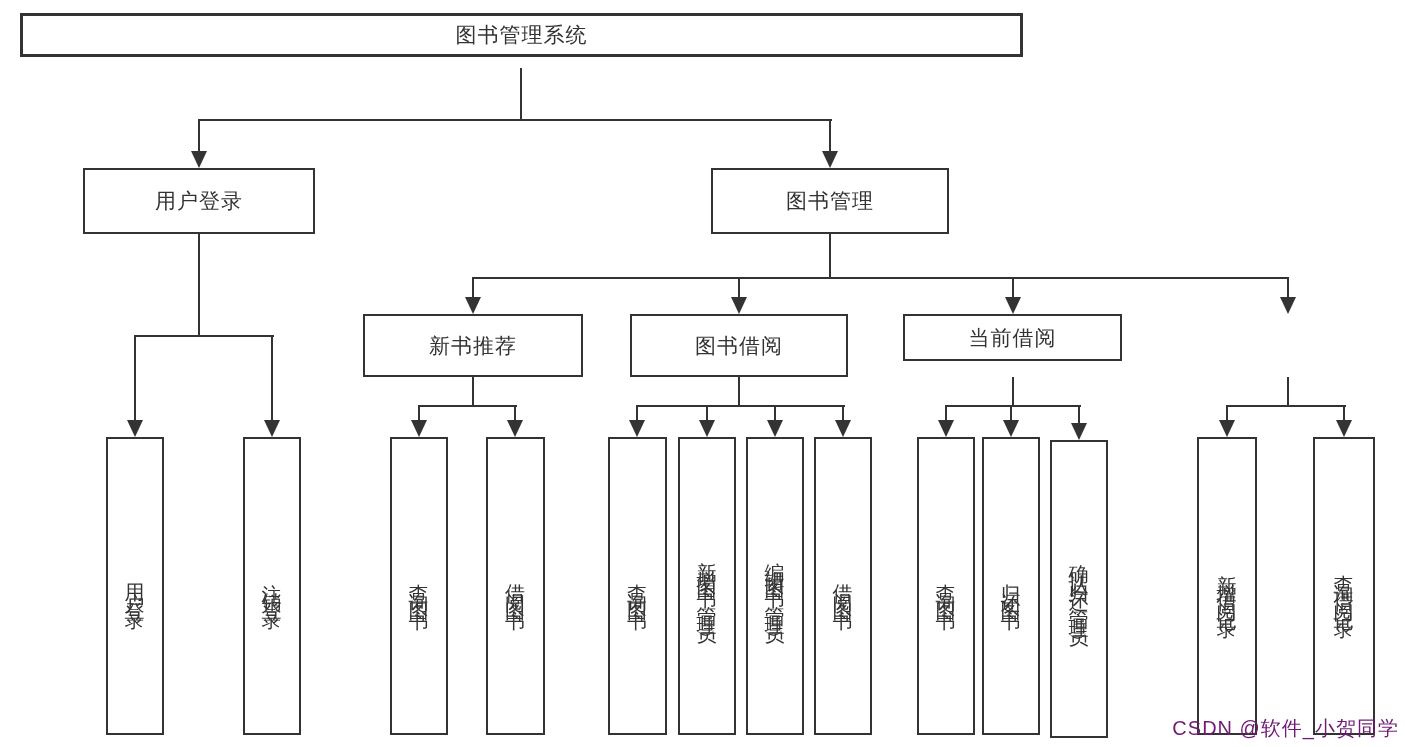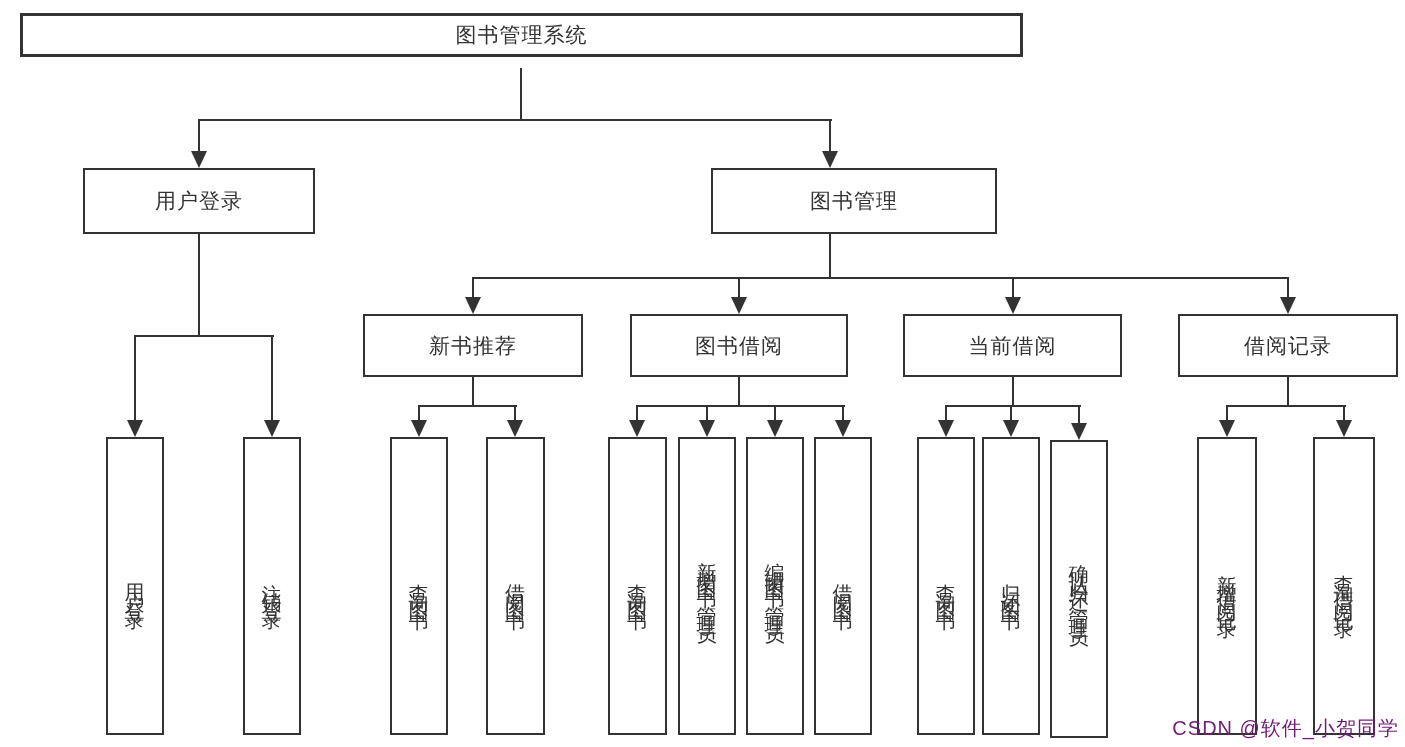--- a/index.html
+++ b/index.html
@@ -31,26 +31,25 @@
   }
 </style>
 </head>
 <body>
 
 <div class="canvas">
 
   <div class="box root" style="left:20px;top:13px;width:1003px;height:44px;">图书管理系统</div>
 
   <div class="box" style="left:83px;top:168px;width:232px;height:66px;">用户登录</div>
-  <div class="box" style="left:711px;top:168px;width:286px;height:66px;">图书管理</div>
+  <div class="box" style="left:711px;top:168px;width:238px;height:66px;">图书管理</div>
 
   <div class="box" style="left:630px;top:314px;width:218px;height:63px;">图书借阅</div>
   <div class="box" style="left:363px;top:314px;width:220px;height:63px;">新书推荐</div>
-  <div class="box" style="left:903px;top:314px;width:219px;height:63px;">当前借阅</div>
-  <div class="box" style="left:1178px;top:314px;width:220px;height:63px;">借阅记录</div>
+  <div class="box" style="left:903px;top:314px;width:219px;height:47px;">当前借阅</div>
 
   <div class="box vbox" style="left:106px;top:437px;width:58px;height:298px;">用户登录</div>
   <div class="box vbox" style="left:243px;top:437px;width:58px;height:298px;">注销登录</div>
 
   <div class="box vbox" style="left:390px;top:437px;width:58px;height:298px;">查询图书</div>
   <div class="box vbox" style="left:486px;top:437px;width:59px;height:298px;">借阅图书</div>
 
   <div class="box vbox" style="left:608px;top:437px;width:59px;height:298px;">查询图书</div>
   <div class="box vbox" style="left:678px;top:437px;width:58px;height:298px;">新增图书（管理员）</div>
   <div class="box vbox" style="left:746px;top:437px;width:58px;height:298px;">编辑图书（管理员）</div>

